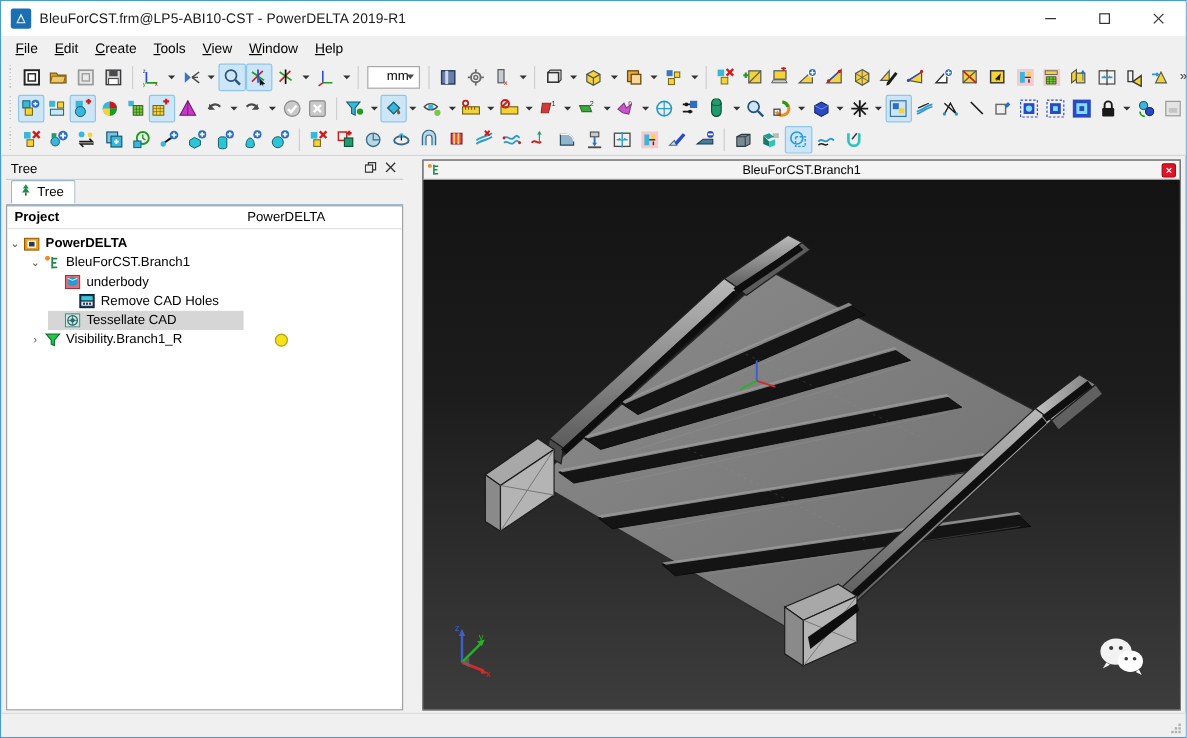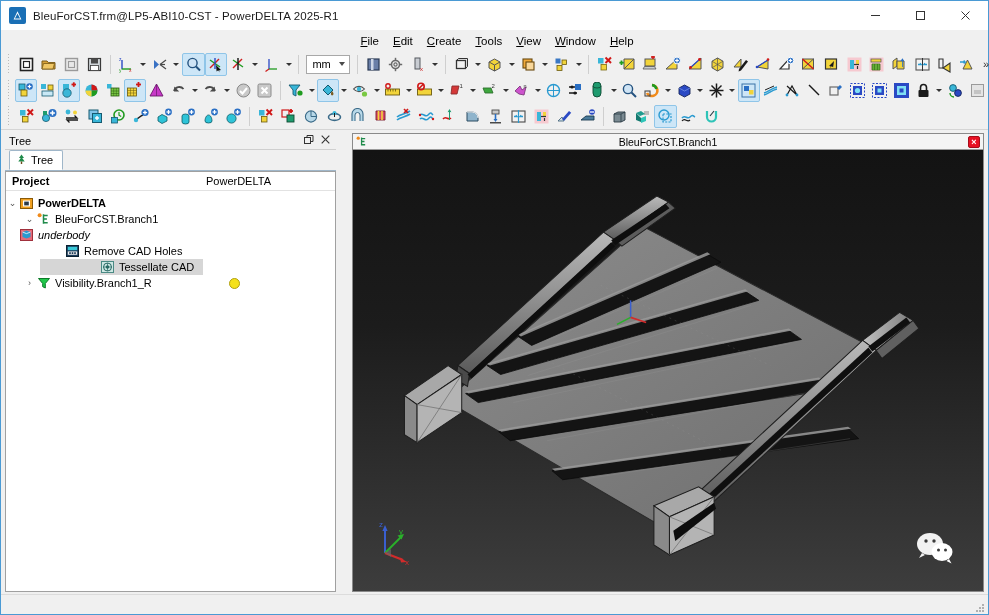--- a/index.html
+++ b/index.html
@@ -33,21 +33,21 @@
   .win-ctrls { margin-left: auto; display: flex; height: 29px; }
   .win-btn {
     width: 45px; height: 29px; display: flex; align-items: center;
     justify-content: center; color: #333;
   }
   .win-btn svg { display:block; }
 
   
   .menubar {
     height: 21px; flex: 0 0 21px; display: flex; align-items: center;
-    background: #f0f0f0; padding-left: 5px; justify-content: center;
+    background: #f0f0f0; padding-left: 5px;
   }
   .menu-item {
     font-size: 11.5px; color: #000; padding: 2px 7px; white-space: nowrap;
   }
   .menu-item u { text-decoration: underline; }
 
   
   .toolbars {
     background: #f0f0f0; flex: 0 0 auto;
     border-bottom: 1px solid #d5d5d5;
@@ -73,21 +73,21 @@
     justify-content: center;
   }
   .caret::after {
     content: ""; width: 0; height: 0;
     border-left: 3px solid transparent; border-right: 3px solid transparent;
     border-top: 3.5px solid #333;
   }
   .unitbox {
     width: 44px; height: 19px; background: #fff; border: 1px solid #a8a8a8;
     display: flex; align-items: center; font-size: 11px; color: #000;
-    padding-left: 5px; margin: 0 3px; position: relative;
+    padding-left: 15px; margin: 0 3px; position: relative;
   }
   .unitbox .ub-car {
     position: absolute; right: 4px; top: 50%; margin-top: -2px;
     width: 0; height: 0; border-left: 3.5px solid transparent;
     border-right: 3.5px solid transparent; border-top: 4px solid #4a4a4a;
   }
   .tb-overflow {
     font-size: 11px; color: #333; margin-left: 4px; letter-spacing: -1px;
   }
 
@@ -208,21 +208,21 @@
 <div id="app">
 
   <div class="titlebar">
     <div class="app-icon">
       <svg width="13" height="13" viewBox="0 0 13 13">
         <rect x="0" y="0" width="13" height="13" fill="#1a6fb5"></rect>
         <path d="M6.5 2.2 L10.4 10.4 L2.6 10.4 Z" fill="#ffffff"></path>
         <path d="M6.5 4.6 L9.1 9.6 L3.9 9.6 Z" fill="#1a6fb5"></path>
       </svg>
     </div>
-    <div class="title-text">BleuForCST.frm@LP5-ABI10-CST - PowerDELTA 2025-R1</div>
+    <div class="title-text">BleuForCST.frm@LP5-ABI10-CST - PowerDELTA 2019-R1</div>
     <div class="win-ctrls">
       <div class="win-btn">
         <svg width="11" height="11" viewBox="0 0 11 11">
             <line x1="1" y1="5.5" x2="10" y2="5.5" stroke="#333" stroke-width="1"></line>
           </svg>
       </div>
       <div class="win-btn">
         <svg width="11" height="11" viewBox="0 0 11 11">
             <rect x="1.5" y="1.5" width="8" height="8" fill="none" stroke="#333" stroke-width="1"></rect>
           </svg>
@@ -1102,21 +1102,21 @@
               <span class="ticon">
                 <svg width="14" height="12" viewBox="0 0 14 12">
                   <circle cx="2.6" cy="2.2" r="2" fill="#f08a1a"></circle>
                   <path d="M6.5 1.2v9.6M6.5 2.6h4.2M6.5 6h3.4M6.5 9.8h4.2" stroke="#1f8b4a" stroke-width="1.5" fill="none"></path>
                 </svg>
               </span>
               <span class="tlabel">BleuForCST.Branch1</span>
             </div>
           </div>
 
-          <div class="trow" style="font-style:italic;">
+          <div class="trow" style="padding-left:34px;">
             <div class="tw-sel">
               <span class="twist"></span>
               <span class="ticon">
                 <svg width="13" height="12" viewBox="0 0 13 12">
                     <rect x="0.5" y="0.5" width="12" height="11" fill="#e86a78" stroke="#a0303c" stroke-width="1"></rect>
                     <path d="M2.5 3l4-1.6L10.5 3v5l-4 1.6L2.5 8z" fill="#2a9ad0"></path>
                     <path d="M2.5 3l4 1.6 4-1.6" fill="none" stroke="#fff" stroke-width=".8"></path>
                   </svg>
               </span>
               <span class="tlabel">underbody</span>
@@ -1134,21 +1134,21 @@
                     <rect x="3.2" y="7.2" width="1.6" height="1.8" fill="#1a3a5a"></rect>
                     <rect x="5.7" y="7.2" width="1.6" height="1.8" fill="#1a3a5a"></rect>
                     <rect x="8.2" y="7.2" width="1.6" height="1.8" fill="#1a3a5a"></rect>
                   </svg>
               </span>
               <span class="tlabel">Remove CAD Holes</span>
             </div>
           </div>
 
           <div class="trow" style="padding-left:34px;">
-            <div class="tw-sel hl" style="width:163px;padding-left:47px;">
+            <div class="tw-sel hl" style="width:163px;">
               <span class="twist"></span>
               <span class="ticon">
                 <svg width="13" height="12" viewBox="0 0 13 12">
                     <rect x="0.5" y="0.5" width="12" height="11" fill="#cfe8e4" stroke="#4a8a84" stroke-width="1"></rect>
                     <circle cx="6.5" cy="6" r="4" fill="none" stroke="#2a6a64" stroke-width="1"></circle>
                     <circle cx="6.5" cy="6" r="1.8" fill="#2a6a64"></circle>
                     <path d="M6.5 2v8M2.5 6h8" stroke="#2a6a64" stroke-width=".7"></path>
                   </svg>
               </span>
               <span class="tlabel">Tessellate CAD</span>

